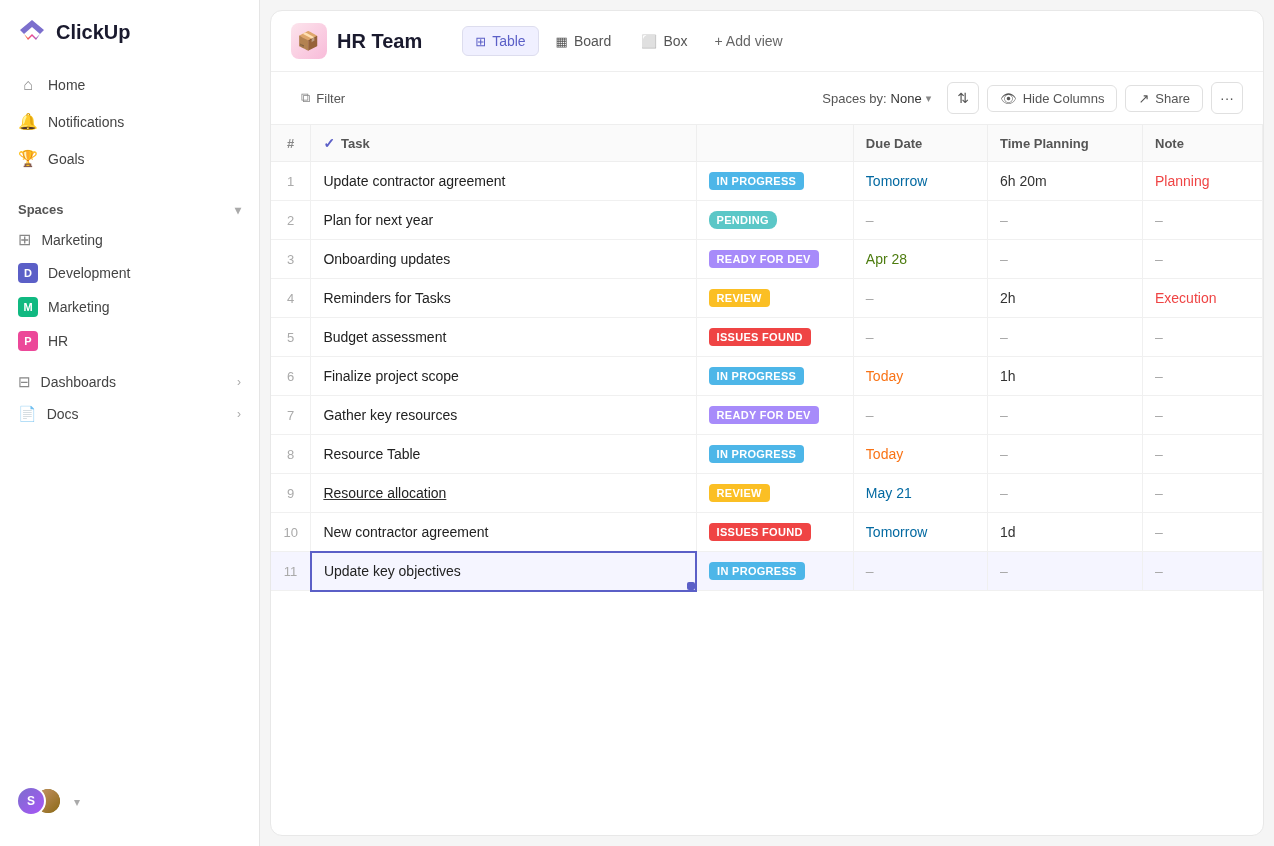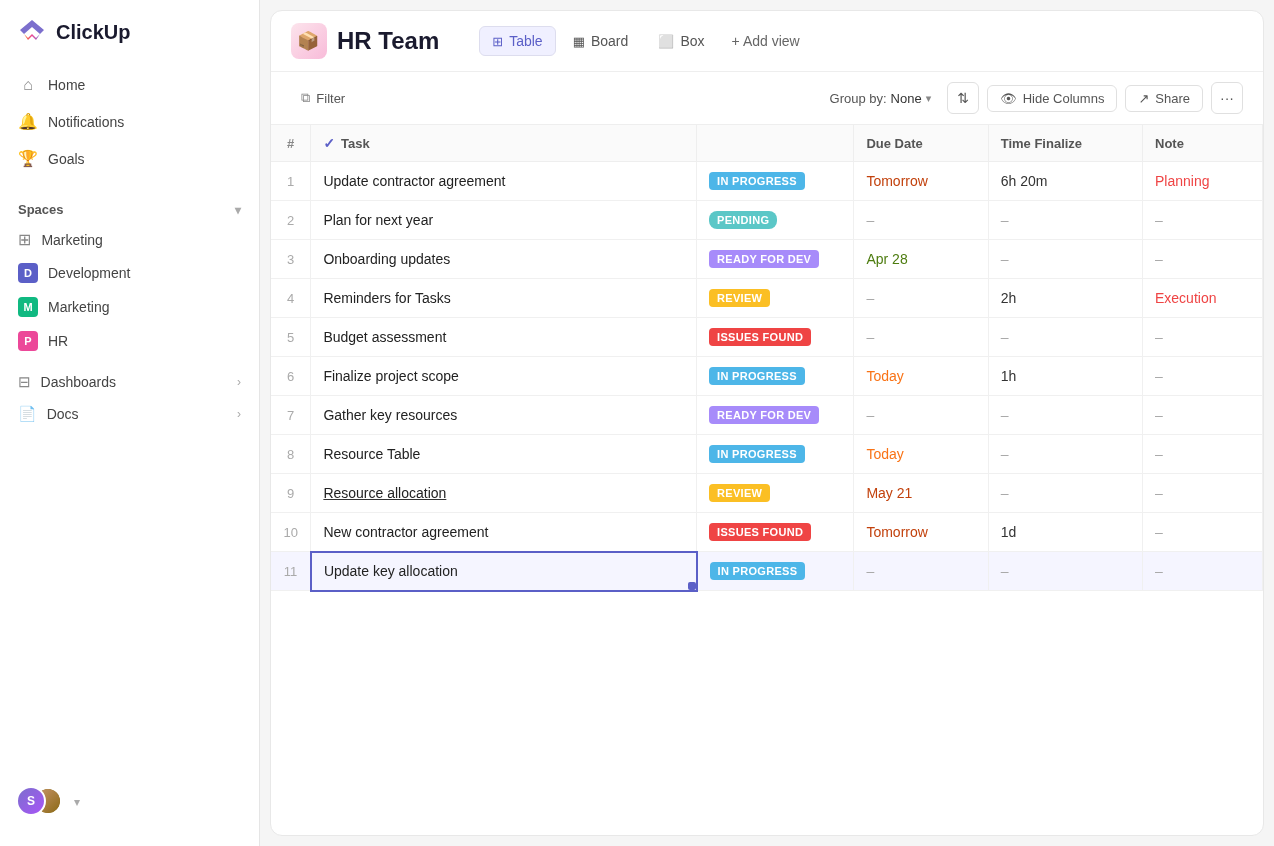--- a/index.html
+++ b/index.html
@@ -179,21 +179,21 @@
       width: 36px;
       height: 36px;
       border-radius: 8px;
       background: linear-gradient(135deg, #fce4ec, #f8bbd9);
       display: flex;
       align-items: center;
       justify-content: center;
       font-size: 18px;
     }
     .header-title {
-      font-size: 24px;
+      font-size: 20px;
       font-weight: 700;
       color: #1a1a2e;
     }
     .view-tabs {
       display: flex;
       align-items: center;
       gap: 4px;
       margin-left: 16px;
     }
     .view-tab {
@@ -330,21 +330,21 @@
       white-space: nowrap;
     }
     .status-in-progress { background: #4db6e8; color: #fff; }
     .status-pending { background: #5bc7c7; color: #fff; border-radius: 8px; }
     .status-ready-for-dev { background: #a78bfa; color: #fff; }
     .status-review { background: #fbbf24; color: #fff; }
     .status-issues-found { background: #ef4444; color: #fff; }
 
     .due-date-today { color: #f97316; font-weight: 500; }
     .due-date-apr { color: #4d7c0f; font-weight: 500; }
-    .due-date-normal { color: #c2410c; }
+    .due-date-normal { color: #0369a1; }
     .due-date-dash { color: #aaa; }
 
     .time-remaining { color: #333; }
     .time-dash { color: #aaa; }
     .note-text { color: #ef4444; }
     .note-dash { color: #aaa; }
 
     .th-task-wrapper { display: flex; align-items: center; gap: 6px; }
     .check-icon { color: #5b5fc7; font-size: 14px; }
     thead th { position: relative; }
@@ -473,21 +473,21 @@
 
   <div class="toolbar">
     <div class="toolbar-left">
       <div class="filter-btn">
         <span style="color:#888;">⧉</span>
         <span>Filter</span>
       </div>
     </div>
     <div class="toolbar-right">
       <div class="groupby-btn">
-        <span>Group by:</span>
+        <span>Spaces by:</span>
         <span style="color:#333;font-weight:500;">None</span>
         <span style="color:#888;font-size:11px;">▾</span>
       </div>
       <div class="icon-btn">
         <span>⇅</span>
       </div>
       <div class="text-btn">
         <span style="font-size:13px;">👁</span>
         <span>Hide Columns</span>
       </div>
@@ -507,21 +507,21 @@
         <tr>
           <th>#</th>
           <th>
             <div class="th-task-wrapper">
               <span class="check-icon">✓</span>
               <span>Task</span>
             </div>
           </th>
           <th></th>
           <th>Due Date</th>
-          <th>Time Finalize</th>
+          <th>Time Planning</th>
           <th>Note</th>
         </tr>
       </thead>
       <tbody id="table-body">
       <tr>
     <td>1</td>
     <td style="position:relative;">
       <span class="task-name">Update contractor agreement</span>
       
     </td>
@@ -705,21 +705,21 @@
     <td>
       <span class="time-remaining">1d</span>
     </td>
     <td>
       <span class="note-dash">–</span>
     </td>
   </tr>
           <tr class="selected">
     <td>11</td>
     <td class="selected-cell" style="position:relative;">
-      <span class="task-name">Update key allocation</span>
+      <span class="task-name">Update key objectives</span>
       <div class="selected-row-indicator"></div>
     </td>
     <td>
       <span class="status-badge status-in-progress">IN PROGRESS</span>
     </td>
     <td>
       <span class="due-date-dash">–</span>
     </td>
     <td>
       <span class="time-dash">–</span>

